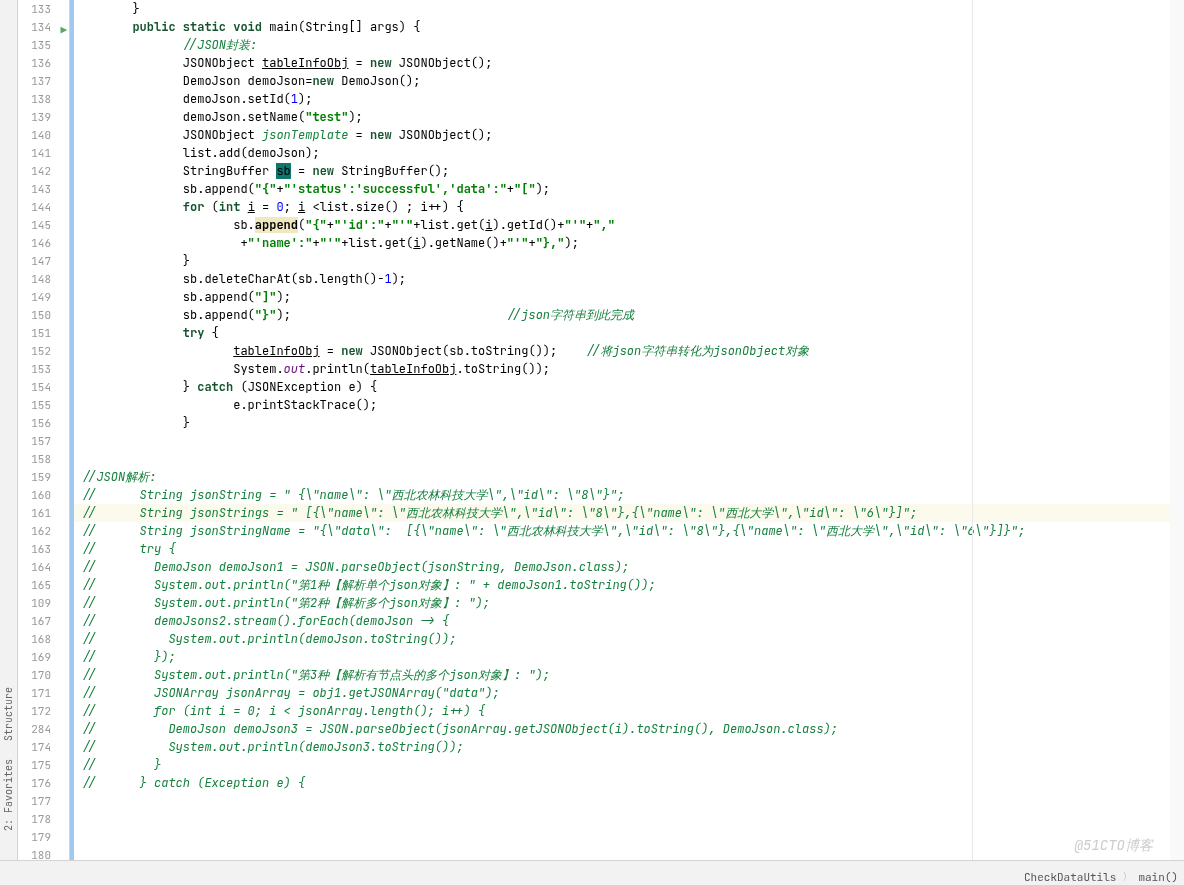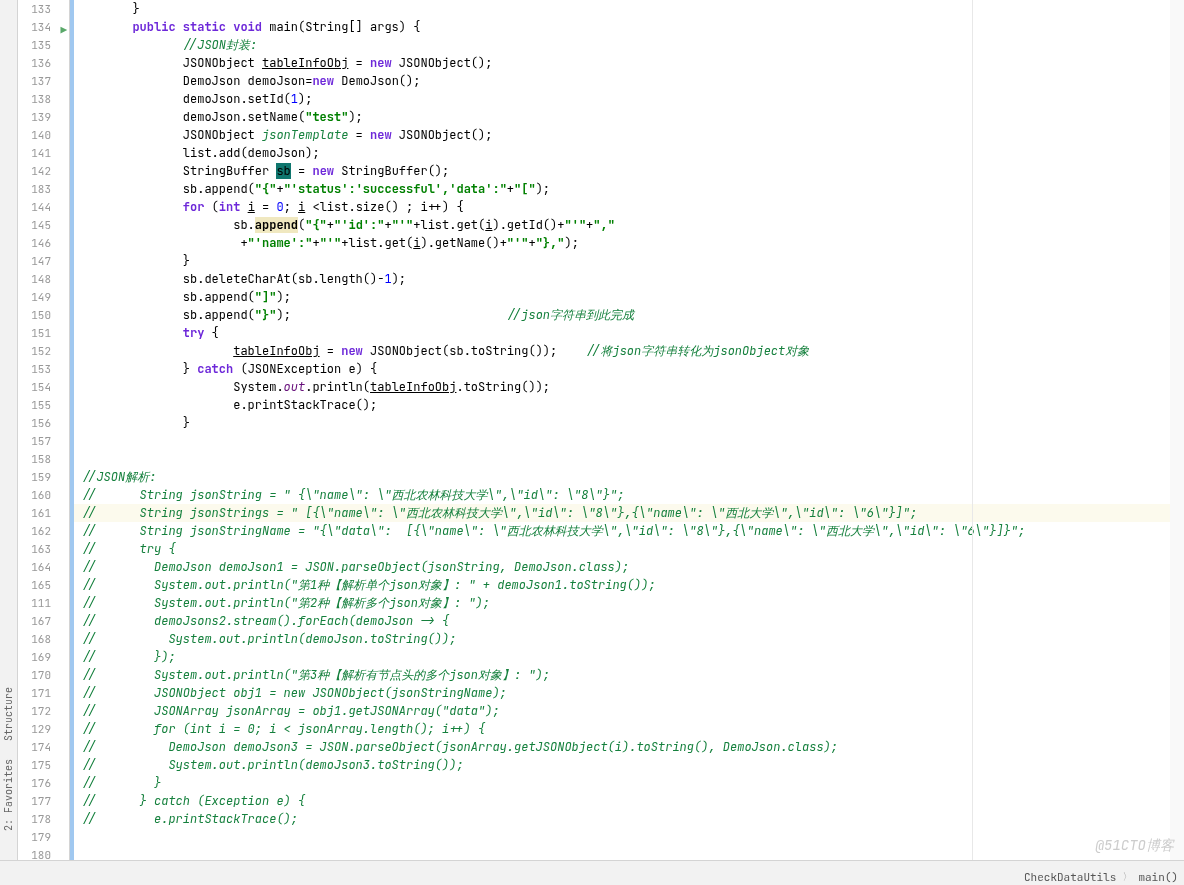--- a/index.html
+++ b/index.html
@@ -73,21 +73,21 @@
   height: 18px;
   line-height: 18px;
   white-space: pre;
   padding-left: 8px;
   font-family: 'JetBrains Mono', 'Consolas', 'Monaco', monospace;
   font-size: 12px;
 }
 .code-line.current {
   background: #fcfaed;
 }
-.kw { color: #6d28d9; font-weight: bold; }
+.kw { color: #14532d; font-weight: bold; }
 .str { color: #008000; font-weight: bold; }
 .num { color: #0000ff; }
 .comment { color: #15803d; font-style: italic; }
 .field { color: #660e7a; font-style: italic; }
 .underline { text-decoration: underline; }
 .highlight-y { background-color: #0f766e; }
 .highlight-w { background-color: #f0e8c0; font-weight: bold; }
 .right-margin {
   position: absolute;
   left: 898px;
@@ -111,21 +111,21 @@
   padding: 0 6px;
   display: flex;
   align-items: center;
 }
 .breadcrumb-sep {
   color: #999;
   font-size: 10px;
 }
 .watermark {
   position: absolute;
-  right: 10px;
+  right: 31px;
   bottom: 30px;
   color: #cccccc;
   font-size: 14px;
   font-style: italic;
 }
 .scrollbar-v {
   position: absolute;
   right: 0;
   top: 0;
   bottom: 25px;
@@ -145,21 +145,21 @@
       <div class="gutter-line">133</div>
       <div class="gutter-line">134<span class="gutter-icon gutter-run">▶</span></div>
       <div class="gutter-line">135</div>
       <div class="gutter-line">136</div>
       <div class="gutter-line">137</div>
       <div class="gutter-line">138</div>
       <div class="gutter-line">139</div>
       <div class="gutter-line">140</div>
       <div class="gutter-line">141</div>
       <div class="gutter-line">142</div>
-      <div class="gutter-line">183</div>
+      <div class="gutter-line">143</div>
       <div class="gutter-line">144</div>
       <div class="gutter-line">145</div>
       <div class="gutter-line">146</div>
       <div class="gutter-line">147</div>
       <div class="gutter-line">148</div>
       <div class="gutter-line">149</div>
       <div class="gutter-line">150</div>
       <div class="gutter-line">151</div>
       <div class="gutter-line">152</div>
       <div class="gutter-line">153</div>
@@ -168,28 +168,28 @@
       <div class="gutter-line">156</div>
       <div class="gutter-line">157</div>
       <div class="gutter-line">158</div>
       <div class="gutter-line">159</div>
       <div class="gutter-line">160</div>
       <div class="gutter-line">161</div>
       <div class="gutter-line">162</div>
       <div class="gutter-line">163</div>
       <div class="gutter-line">164</div>
       <div class="gutter-line">165</div>
-      <div class="gutter-line">111</div>
+      <div class="gutter-line">109</div>
       <div class="gutter-line">167</div>
       <div class="gutter-line">168</div>
       <div class="gutter-line">169</div>
       <div class="gutter-line">170</div>
       <div class="gutter-line">171</div>
       <div class="gutter-line">172</div>
-      <div class="gutter-line">129</div>
+      <div class="gutter-line">284</div>
       <div class="gutter-line">174</div>
       <div class="gutter-line">175</div>
       <div class="gutter-line">176</div>
       <div class="gutter-line">177</div>
       <div class="gutter-line">178</div>
       <div class="gutter-line">179</div>
       <div class="gutter-line">180</div>
     </div>
   <div class="code-area" id="code-area">
     <div class="right-margin"></div>
@@ -206,46 +206,44 @@
       <div class="code-line"><span>              </span><span>sb.append(</span><span class="str">"{"</span><span>+</span><span class="str">"'status':'successful','data':"</span><span>+</span><span class="str">"["</span><span>);</span></div>
       <div class="code-line"><span>              </span><span class="kw">for</span><span> (</span><span class="kw">int</span><span> </span><span class="underline">i</span><span> = </span><span class="num">0</span><span>; </span><span class="underline">i</span><span> &lt;list.size() ; i++) {</span></div>
       <div class="code-line"><span>                     </span><span>sb.</span><span class="highlight-w">append</span><span>(</span><span class="str">"{"</span><span>+</span><span class="str">"'id':"</span><span>+</span><span class="str">"'"</span><span>+list.get(</span><span class="underline">i</span><span>).getId()+</span><span class="str">"'"</span><span>+</span><span class="str">","</span></div>
       <div class="code-line"><span>                     </span><span> +</span><span class="str">"'name':"</span><span>+</span><span class="str">"'"</span><span>+list.get(</span><span class="underline">i</span><span>).getName()+</span><span class="str">"'"</span><span>+</span><span class="str">"},"</span><span>);</span></div>
       <div class="code-line"><span>              </span><span>}</span></div>
       <div class="code-line"><span>              </span><span>sb.deleteCharAt(sb.length()-</span><span class="num">1</span><span>);</span></div>
       <div class="code-line"><span>              </span><span>sb.append(</span><span class="str">"]"</span><span>);</span></div>
       <div class="code-line"><span>              </span><span>sb.append(</span><span class="str">"}"</span><span>);                              </span><span class="comment">//json字符串到此完成</span></div>
       <div class="code-line"><span>              </span><span class="kw">try</span><span> {</span></div>
       <div class="code-line"><span>                     </span><span class="underline">tableInfoObj</span><span> = </span><span class="kw">new</span><span> JSONObject(sb.toString());    </span><span class="comment">//将json字符串转化为jsonObject对象</span></div>
+      <div class="code-line"><span>                     </span><span>System.</span><span class="field">out</span><span>.println(</span><span class="underline">tableInfoObj</span><span>.toString());</span></div>
       <div class="code-line"><span>              </span><span>} </span><span class="kw">catch</span><span> (JSONException e) {</span></div>
-      <div class="code-line"><span>                     </span><span>System.</span><span class="field">out</span><span>.println(</span><span class="underline">tableInfoObj</span><span>.toString());</span></div>
       <div class="code-line"><span>                     </span><span>e.printStackTrace();</span></div>
       <div class="code-line"><span>              </span><span>}</span></div>
       <div class="code-line"><span></span></div>
       <div class="code-line"><span></span></div>
       <div class="code-line"><span></span><span class="comment">//JSON解析:</span></div>
       <div class="code-line"><span></span><span class="comment">//      String jsonString = " {\"name\": \"西北农林科技大学\",\"id\": \"8\"}";</span></div>
       <div class="code-line current"><span></span><span class="comment">//      String jsonStrings = " [{\"name\": \"西北农林科技大学\",\"id\": \"8\"},{\"name\": \"西北大学\",\"id\": \"6\"}]";</span></div>
       <div class="code-line"><span></span><span class="comment">//      String jsonStringName = "{\"data\":  [{\"name\": \"西北农林科技大学\",\"id\": \"8\"},{\"name\": \"西北大学\",\"id\": \"6\"}]}";</span></div>
       <div class="code-line"><span></span><span class="comment">//      try {</span></div>
       <div class="code-line"><span></span><span class="comment">//        DemoJson demoJson1 = JSON.parseObject(jsonString, DemoJson.class);</span></div>
       <div class="code-line"><span></span><span class="comment">//        System.out.println("第1种【解析单个json对象】: " + demoJson1.toString());</span></div>
       <div class="code-line"><span></span><span class="comment">//        System.out.println("第2种【解析多个json对象】: ");</span></div>
       <div class="code-line"><span></span><span class="comment">//        demoJsons2.stream().forEach(demoJson -&gt; {</span></div>
       <div class="code-line"><span></span><span class="comment">//          System.out.println(demoJson.toString());</span></div>
       <div class="code-line"><span></span><span class="comment">//        });</span></div>
       <div class="code-line"><span></span><span class="comment">//        System.out.println("第3种【解析有节点头的多个json对象】: ");</span></div>
-      <div class="code-line"><span></span><span class="comment">//        JSONObject obj1 = new JSONObject(jsonStringName);</span></div>
       <div class="code-line"><span></span><span class="comment">//        JSONArray jsonArray = obj1.getJSONArray("data");</span></div>
       <div class="code-line"><span></span><span class="comment">//        for (int i = 0; i &lt; jsonArray.length(); i++) {</span></div>
       <div class="code-line"><span></span><span class="comment">//          DemoJson demoJson3 = JSON.parseObject(jsonArray.getJSONObject(i).toString(), DemoJson.class);</span></div>
       <div class="code-line"><span></span><span class="comment">//          System.out.println(demoJson3.toString());</span></div>
       <div class="code-line"><span></span><span class="comment">//        }</span></div>
       <div class="code-line"><span></span><span class="comment">//      } catch (Exception e) {</span></div>
-      <div class="code-line"><span></span><span class="comment">//        e.printStackTrace();</span></div>
     </div>
   <div class="scrollbar-v"></div>
 </div>
 
 <div class="breadcrumb">
   <span class="breadcrumb-item">CheckDataUtils</span>
   <span class="breadcrumb-sep">〉</span>
   <span class="breadcrumb-item">main()</span>
 </div>
 

